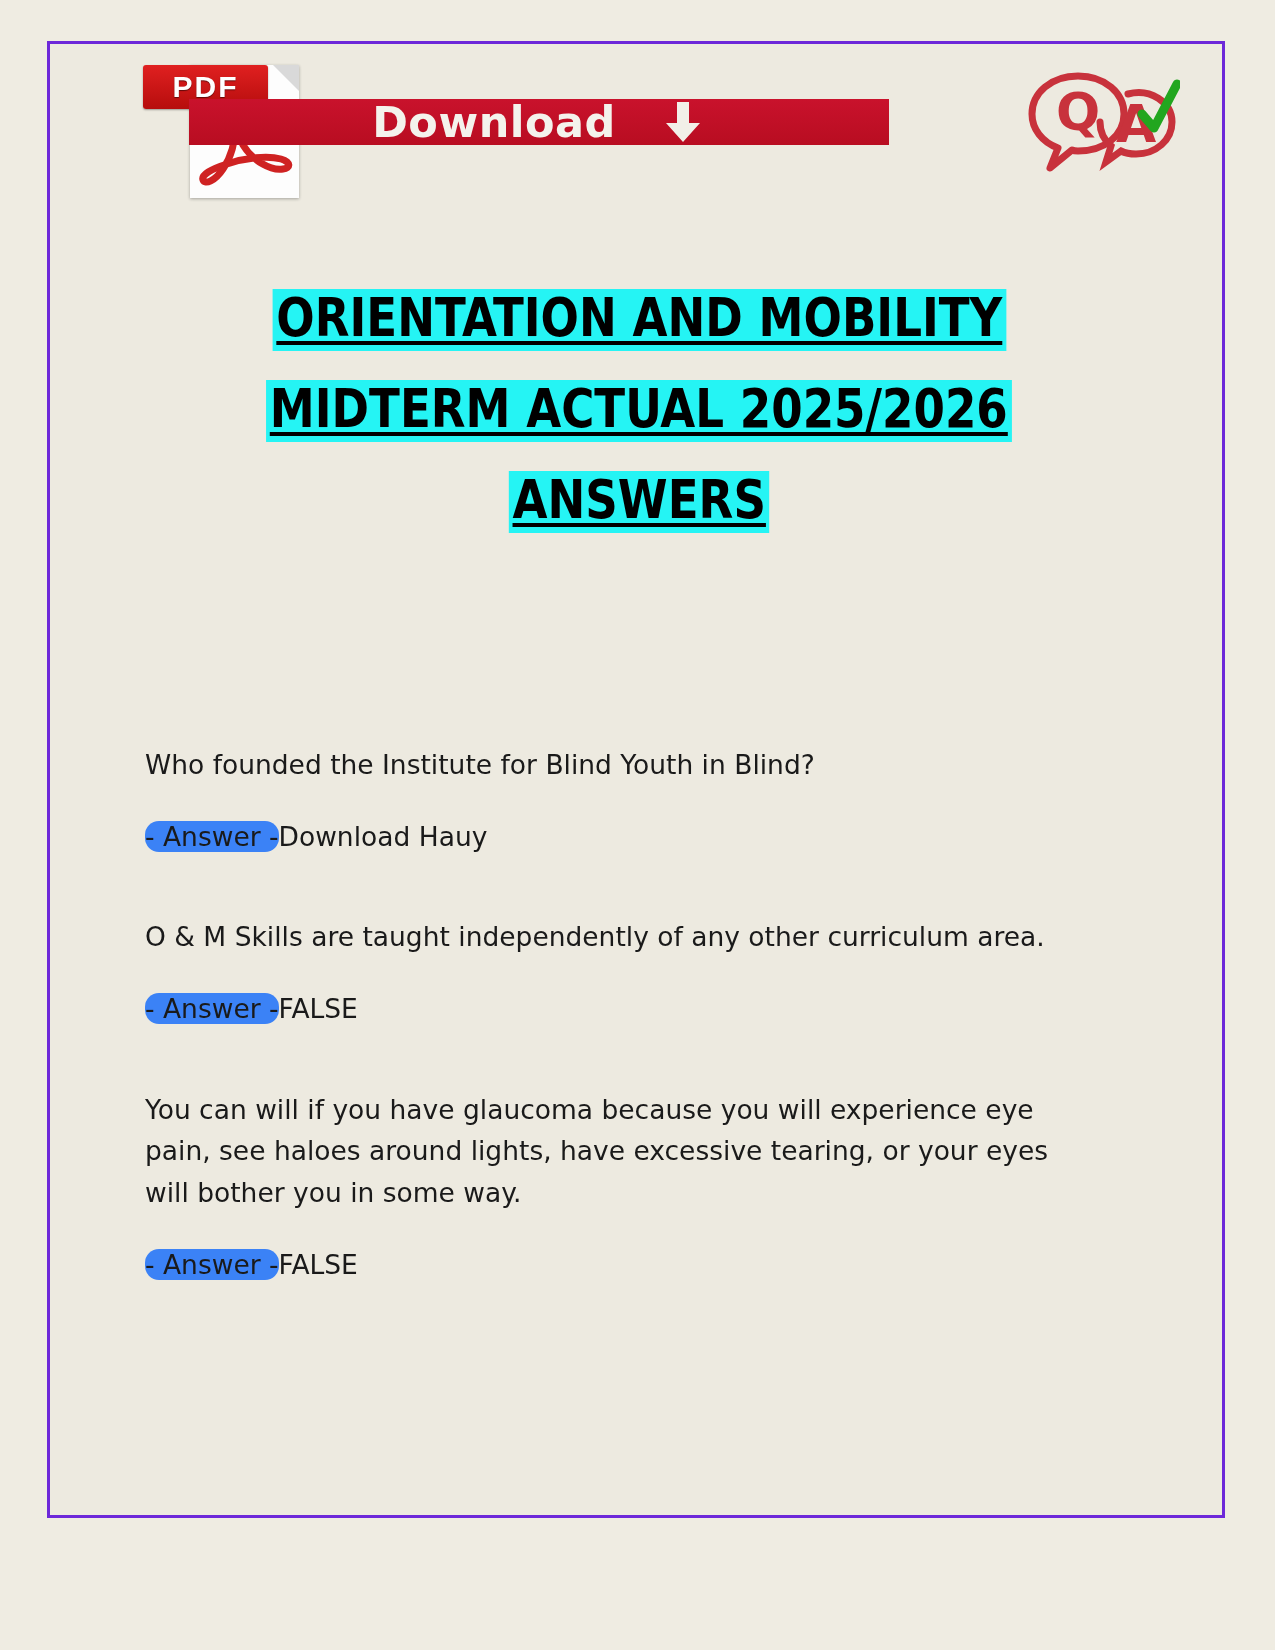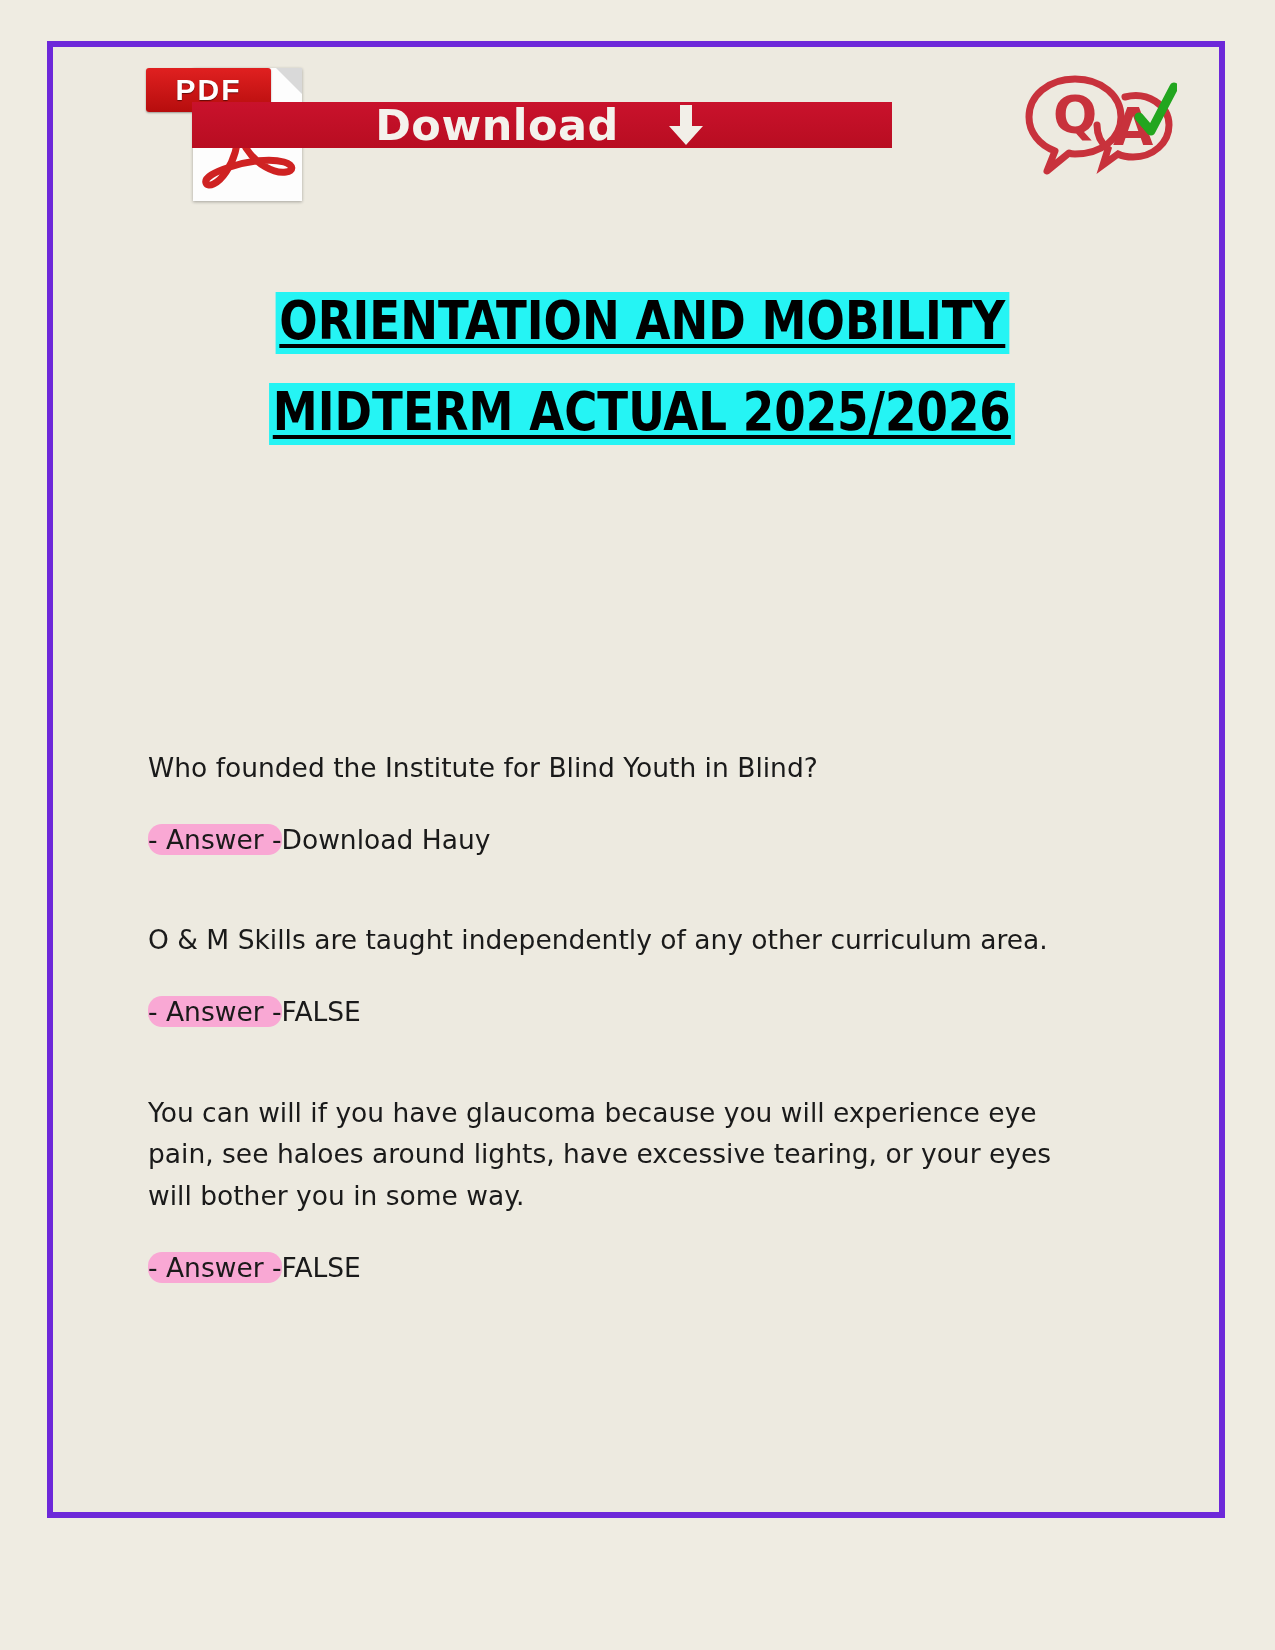--- a/index.html
+++ b/index.html
@@ -13,21 +13,21 @@
     font-family: "Liberation Sans", sans-serif;
     overflow: hidden;
   }
 
   .page {
     position: absolute;
     left: 47px;
     top: 41px;
     width: 1178px;
     height: 1477px;
-    border: 6px solid #6d28d9;
+    border: 3px solid #6d28d9;
     background: #edeae0;
     box-sizing: border-box;
   }
 
   
   .header {
     position: absolute;
     left: 0;
     top: 0;
     width: 100%;
@@ -169,21 +169,21 @@
     max-width: 930px;
   }
   .answer {
     font-family: "DejaVu Sans", "Liberation Sans", sans-serif;
     font-size: 26.5px;
     color: #1a1a1a;
     line-height: 1.45;
     margin: 0;
   }
   .answer .tag {
-    background: #f9a8d4;
+    background: #3b82f6;
     color: #1a1a1a;
     border-radius: 14px;
   }
   .answer .val { color: #1a1a1a; }
 </style>
 </head>
 <body>
 
 <div class="page">
 
@@ -221,20 +221,23 @@
 
   </div>
 
   <div class="title-block">
     <div class="title-line">
       <span>ORIENTATION AND MOBILITY</span>
     </div>
     <div class="title-line">
       <span>MIDTERM ACTUAL 2025/2026</span>
     </div>
+    <div class="title-line">
+      <span>ANSWERS</span>
+    </div>
   </div>
 
   <div class="body-block">
 
     <div class="qa-item">
       <p class="question">Who founded the Institute for Blind Youth in Blind?</p>
       <p class="answer"><span class="tag">- Answer -</span><span class="val">Download Hauy</span></p>
     </div>
 
     <div class="qa-item">

